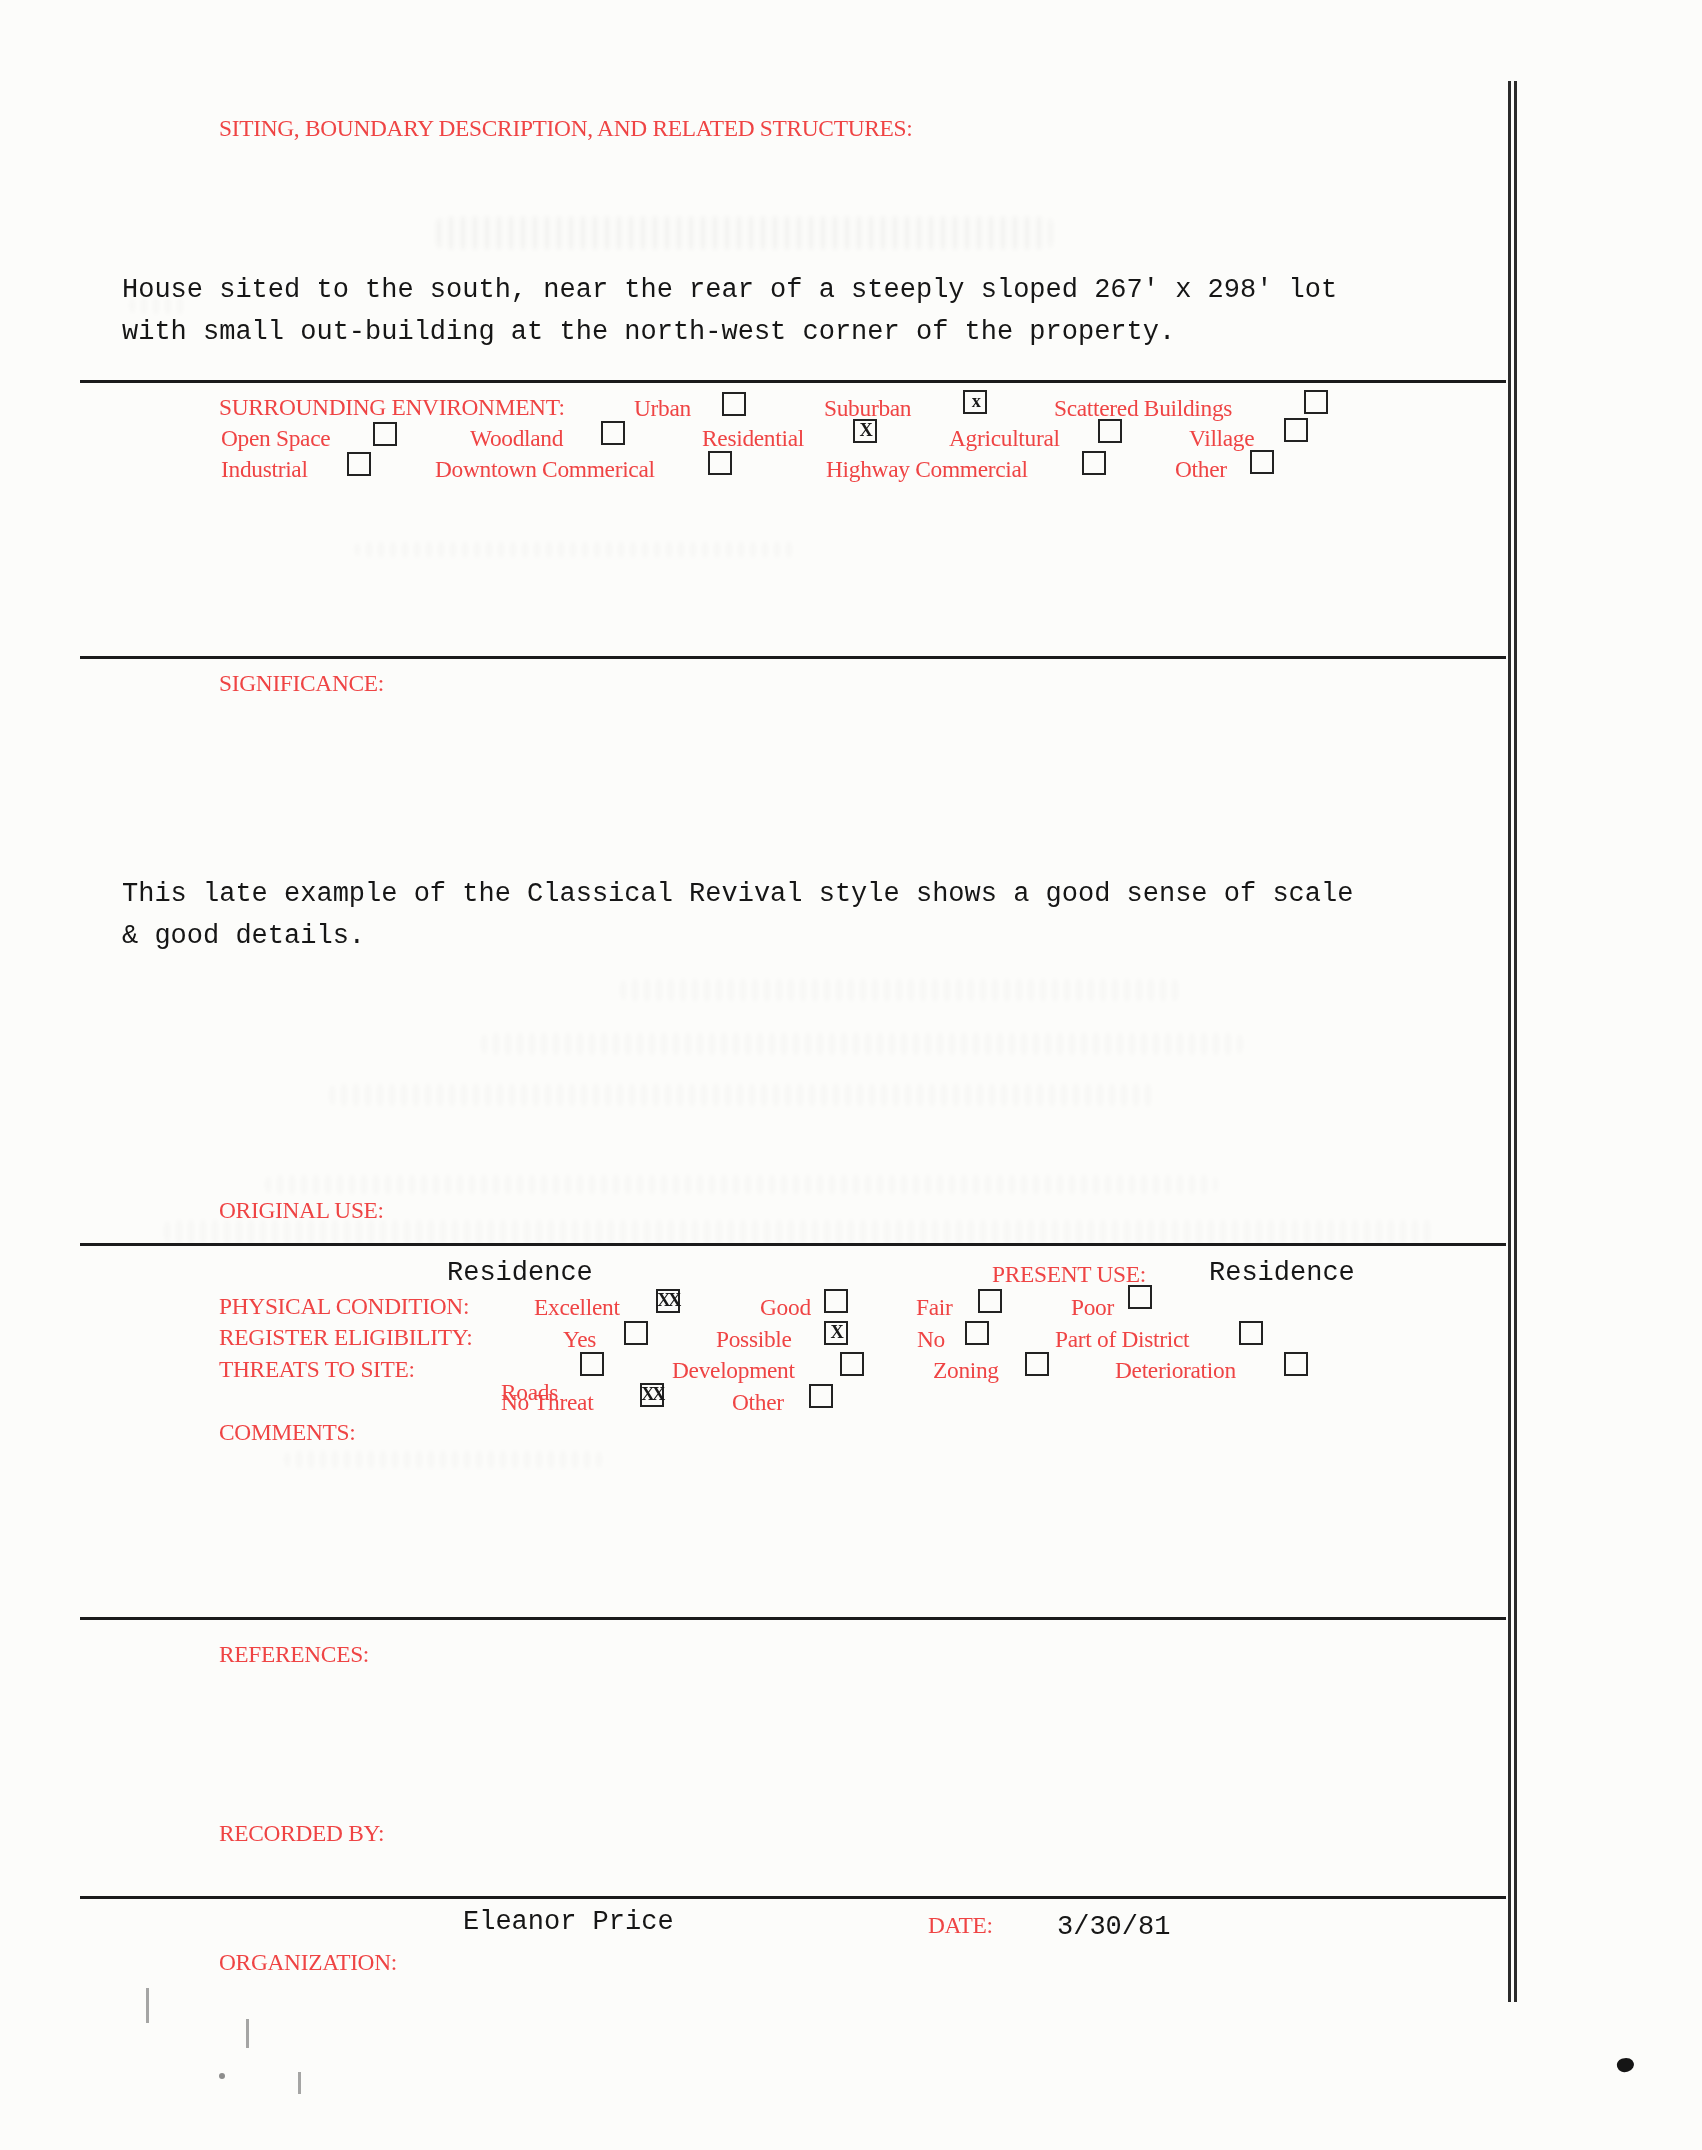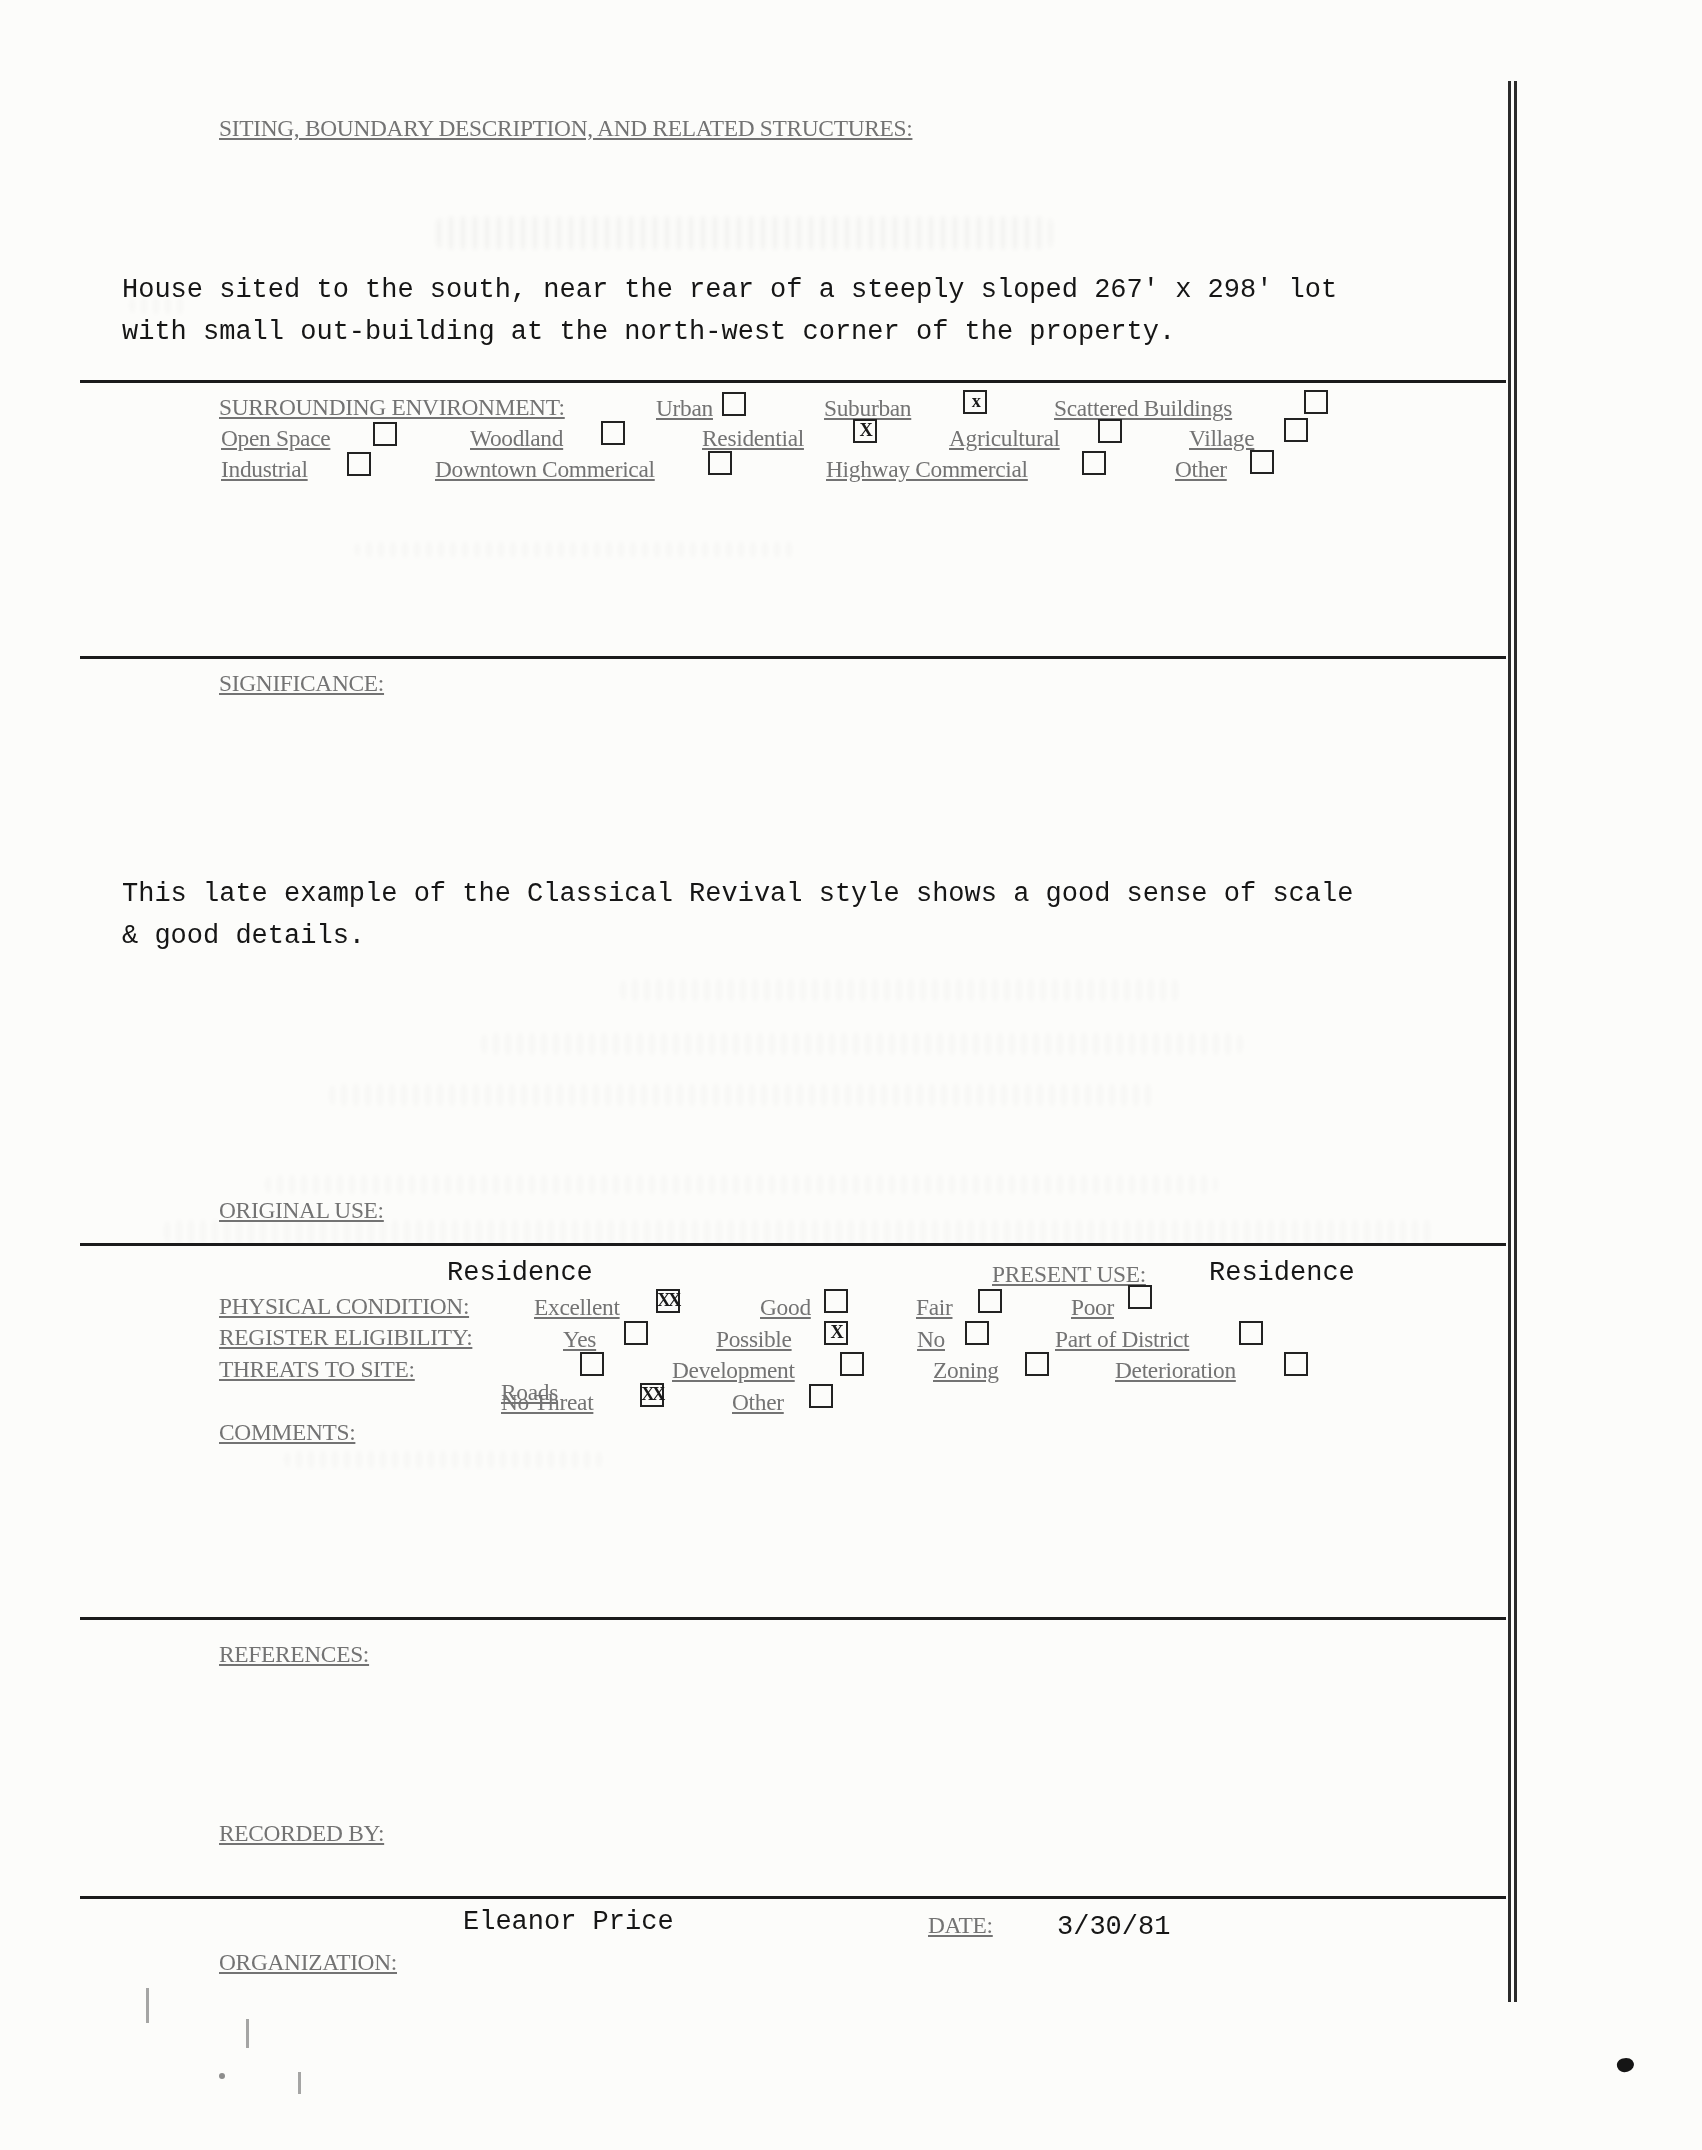--- a/index.html
+++ b/index.html
@@ -9,23 +9,22 @@
     background:#fcfcfa;
     overflow:hidden;
     font-family:"Liberation Serif", serif;
     color:#1d1d1d;
   }
   .serif{
     position:absolute;
     font-family:"Liberation Serif", serif;
     font-size:23.4px;
     letter-spacing:-0.3px;
-    color:#737373;
+    color:#ef4444;
     white-space:nowrap;
-    text-decoration:underline;
   }
   .mono{
     position:absolute;
     font-family:"Liberation Mono","DejaVu Sans Mono", monospace;
     font-size:27px;
     color:#161616;
     white-space:pre-line;
     line-height:42px;
   }
   .hrule{
@@ -110,21 +109,21 @@
   <div class="vline"></div>
 
   <div class="serif" style="left:219px;top:115px;">SITING, BOUNDARY DESCRIPTION, AND RELATED STRUCTURES:</div>
   <div class="mono" style="left:122px;top:269px;">House sited to the south, near the rear of a steeply sloped 267' x 298' lot
 with small out-building at the north-west corner of the property.</div>
 
   <div class="hrule" style="top:380px;"></div>
 
   <div class="serif" style="left:219px;top:394px;">SURROUNDING ENVIRONMENT:</div>
 
-  <div class="serif" style="left:634px;top:395px;margin-left:22px;">Urban</div>
+  <div class="serif" style="left:634px;top:395px;">Urban</div>
   <span class="cb" style="left:722px;top:392px;">
       <span class="mark"></span>
     </span>
 
   <div class="serif" style="left:824px;top:395px;">Suburban</div>
   <span class="cb" style="left:963px;top:390px;">
       <span class="mark">x</span>
     </span>
 
   <div class="serif" style="left:1054px;top:395px;">Scattered Buildings</div>

